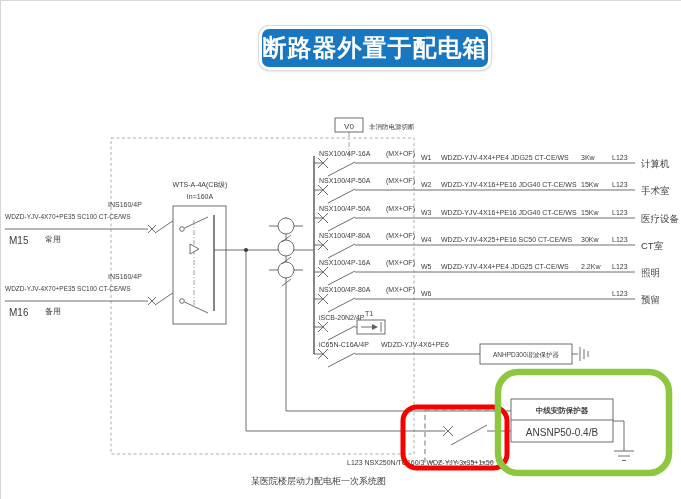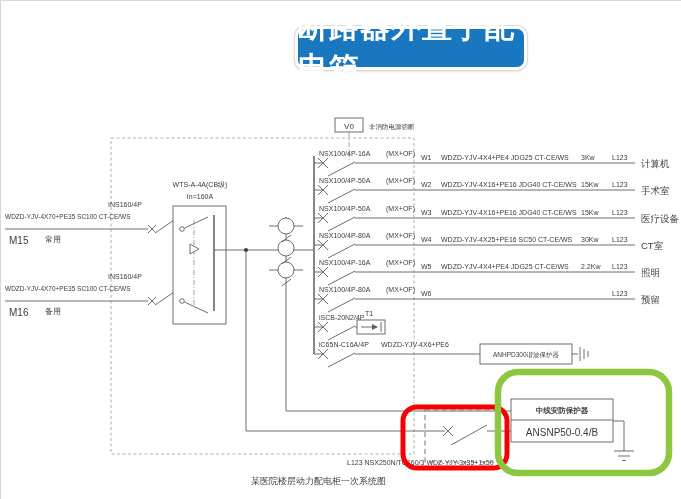--- a/index.html
+++ b/index.html
@@ -15,23 +15,22 @@
   .dashdot{stroke:#8a8a8a;stroke-width:0.8;stroke-dasharray:5 2 1 2;fill:none;}
   .dashbox{stroke:#8a8a8a;stroke-width:1.2;stroke-dasharray:5 3.5;fill:none;}
   .node{fill:#ffffff;stroke:#5e5e5e;stroke-width:0.9;}
   .t65{font-size:6.5px;} .t7{font-size:7px;} .t75{font-size:7.5px;}
   .t8{font-size:8px;} .t9{font-size:9px;} .t95{font-size:9.5px;} .t10{font-size:10px;}
   .tb{font-weight:bold;}
   .banner{
     position:absolute;left:258px;top:25px;width:232px;height:44px;
     border-radius:10px;border:3px solid #ffffff;box-sizing:border-box;
     display:flex;align-items:center;justify-content:center;
-    color:#ffffff;font-weight:bold;font-size:30px;letter-spacing:1px;
+    color:#ffffff;font-weight:bold;font-size:24px;letter-spacing:1px;
     box-shadow:0 0 0 1px #dcdcdc,0 1px 3px rgba(0,0,0,.2);
-    margin-left:36px;
   }
 </style>
 </head>
 <body>
 
 <div class="stage">
 
   <svg width="681" height="499" viewBox="0 0 681 499">
 
     <rect class="dash" x="110" y="137" width="303" height="316"></rect>

